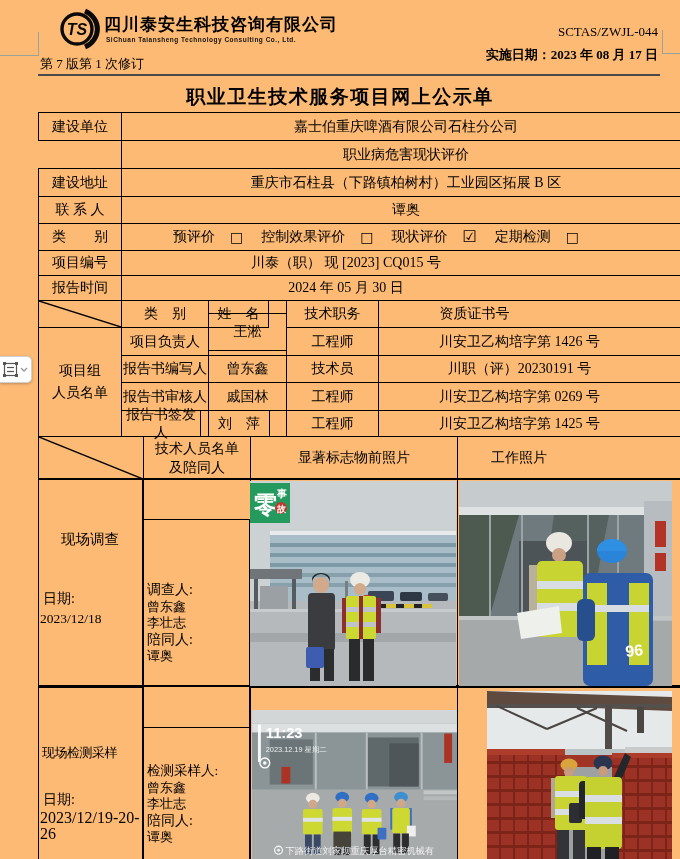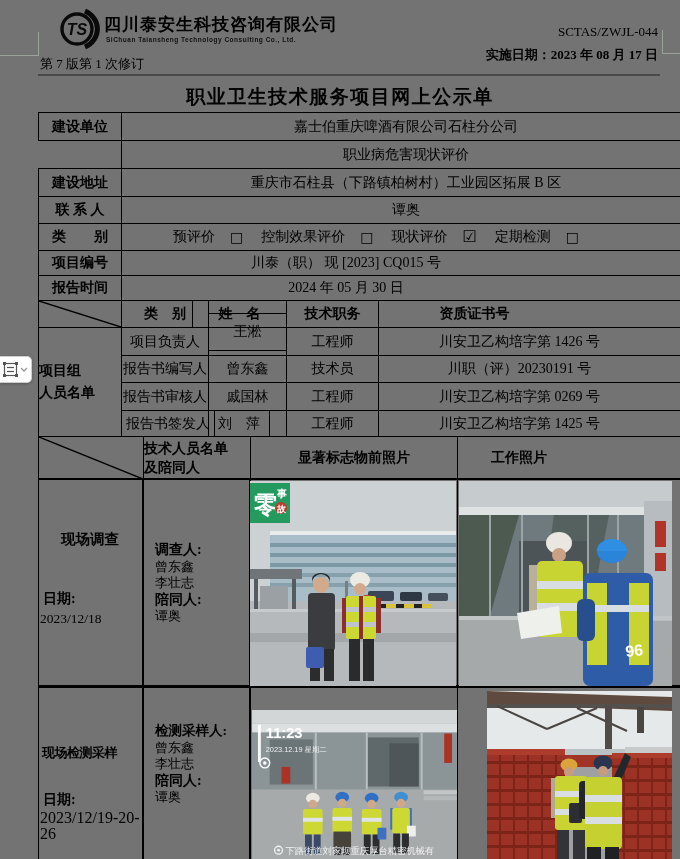--- a/index.html
+++ b/index.html
@@ -1,44 +1,44 @@
 <!DOCTYPE html>
 <html><head>
 <meta charset="utf-8">
 <style>
   html,body{margin:0;padding:0;}
   .page{
     position:relative;width:680px;height:859px;overflow:hidden;
-    background:#737373;
+    background:#fdba74;
     font-family:"Liberation Serif","DejaVu Serif",serif;
     color:#000;
   }
   .abs{position:absolute;}
   .cell{
     position:absolute;box-sizing:border-box;border:1px solid #000;
     display:flex;align-items:center;justify-content:center;
     font-size:14px;line-height:1.25;text-align:center;
   }
-  .bold{font-weight:bold;}
-  .stack{display:flex;flex-direction:column;align-items:flex-start;justify-content:center;}
+  .bold{font-weight:normal;}
+  .stack{display:flex;flex-direction:column;align-items:center;justify-content:center;}
   .hline{position:absolute;background:#000;}
   .vline{position:absolute;background:#000;}
   .headrule{position:absolute;background:#4a4a4a;}
   .mark{position:absolute;background:#9aa39a;}
   .company-cn{font-family:"Liberation Sans","DejaVu Sans",sans-serif;font-weight:bold;font-size:17px;letter-spacing:1px;}
   .company-en{font-family:"Liberation Sans","DejaVu Sans",sans-serif;font-weight:bold;font-size:6.5px;letter-spacing:0.5px;color:#111;}
   .meta{font-size:13px;}
   .metab{font-size:13px;font-weight:bold;}
   .doc-title{position:absolute;left:0;top:84px;width:680px;text-align:center;
     font-size:19px;font-weight:bold;letter-spacing:1.5px;}
   .optrow{display:flex;gap:18px;justify-content:center;align-items:center;width:100%;}
   .opt{display:flex;align-items:center;gap:15px;}
   .boxglyph{font-family:"DejaVu Sans",sans-serif;font-size:14px;line-height:1;}
   .people-cell{flex-direction:column;align-items:flex-start;justify-content:center;
-    padding-left:11px;font-size:13px;line-height:16.5px;text-align:left;}
+    padding-left:3px;font-size:13px;line-height:16.5px;text-align:left;margin-top:40px;}
   .survey-label-cell{display:block;}
   .survey-label-cell span{position:absolute;display:block;}
   .photo{position:absolute;}
   .floatwidget{position:absolute;left:0px;top:356px;width:31px;height:25px;background:#fff;
     border:1px solid #cfcfcf;border-left:none;border-radius:0 5px 5px 0;
     box-shadow:0 1px 3px rgba(0,0,0,.25);display:flex;align-items:center;justify-content:center;}
   svg text{font-family:"Liberation Sans","DejaVu Sans",sans-serif;}
 </style>
 </head>
 <body>
@@ -102,21 +102,21 @@
 
   <div class="cell bold" style="left:38px;top:275px;width:84px;height:26px">报告时间</div>
   <div class="cell" style="left:121px;top:275px;width:570px;height:26px;padding-right:120px">2024 年  05  月  30  日</div>
 
   <div class="cell" style="left:38px;top:300px;width:84px;height:28px;padding:0">
     <svg width="82" height="26">
         <line x1="0" y1="0" x2="82" y2="26" stroke="#000" stroke-width="1.4"></line>
       </svg>
   </div>
   <div class="cell bold" style="left:121px;top:300px;width:88px;height:28px">类　别</div>
-  <div class="cell bold" style="left:192px;top:300px;width:95px;height:28px">姓　名</div>
+  <div class="cell bold" style="left:208px;top:300px;width:61px;height:28px">姓　名</div>
   <div class="cell bold" style="left:286px;top:300px;width:93px;height:28px">技术职务</div>
   <div class="cell bold" style="left:378px;top:300px;width:313px;height:28px;padding-right:120px">资质证书号</div>
 
   <div class="cell bold stack" style="left:38px;top:327px;width:84px;height:110px;line-height:22px">
     <span>项目组</span>
     <span>人员名单</span>
   </div>
 
   <div class="cell" style="left:121px;top:327px;width:88px;height:29px">项目负责人</div>
   <div class="cell" style="left:208px;top:313px;width:79px;height:38px">王淞</div>
@@ -126,21 +126,21 @@
   <div class="cell" style="left:121px;top:355px;width:88px;height:28px">报告书编写人</div>
   <div class="cell" style="left:208px;top:355px;width:79px;height:28px">曾东鑫</div>
   <div class="cell" style="left:286px;top:355px;width:93px;height:28px">技术员</div>
   <div class="cell" style="left:378px;top:355px;width:313px;height:28px;padding-right:30px">川职（评）20230191 号</div>
 
   <div class="cell" style="left:121px;top:382px;width:88px;height:29px">报告书审核人</div>
   <div class="cell" style="left:208px;top:382px;width:79px;height:29px">戚国林</div>
   <div class="cell" style="left:286px;top:382px;width:93px;height:29px">工程师</div>
   <div class="cell" style="left:378px;top:382px;width:313px;height:29px;padding-right:30px">川安卫乙构培字第 0269 号</div>
 
-  <div class="cell" style="left:121px;top:410px;width:94px;height:27px">报告书签发人</div>
+  <div class="cell" style="left:121px;top:410px;width:80px;height:27px">报告书签发人</div>
   <div class="cell" style="left:208px;top:410px;width:62px;height:27px">刘　萍</div>
   <div class="cell" style="left:286px;top:410px;width:93px;height:27px">工程师</div>
   <div class="cell" style="left:378px;top:410px;width:313px;height:27px;padding-right:30px">川安卫乙构培字第 1425 号</div>
 
   <div class="cell" style="left:38px;top:436px;width:106px;height:44px;padding:0">
     <svg width="104" height="42">
         <line x1="0" y1="0" x2="104" y2="42" stroke="#000" stroke-width="1.4"></line>
       </svg>
   </div>
   <div class="cell bold stack" style="left:143px;top:436px;width:108px;height:44px;line-height:19px">

